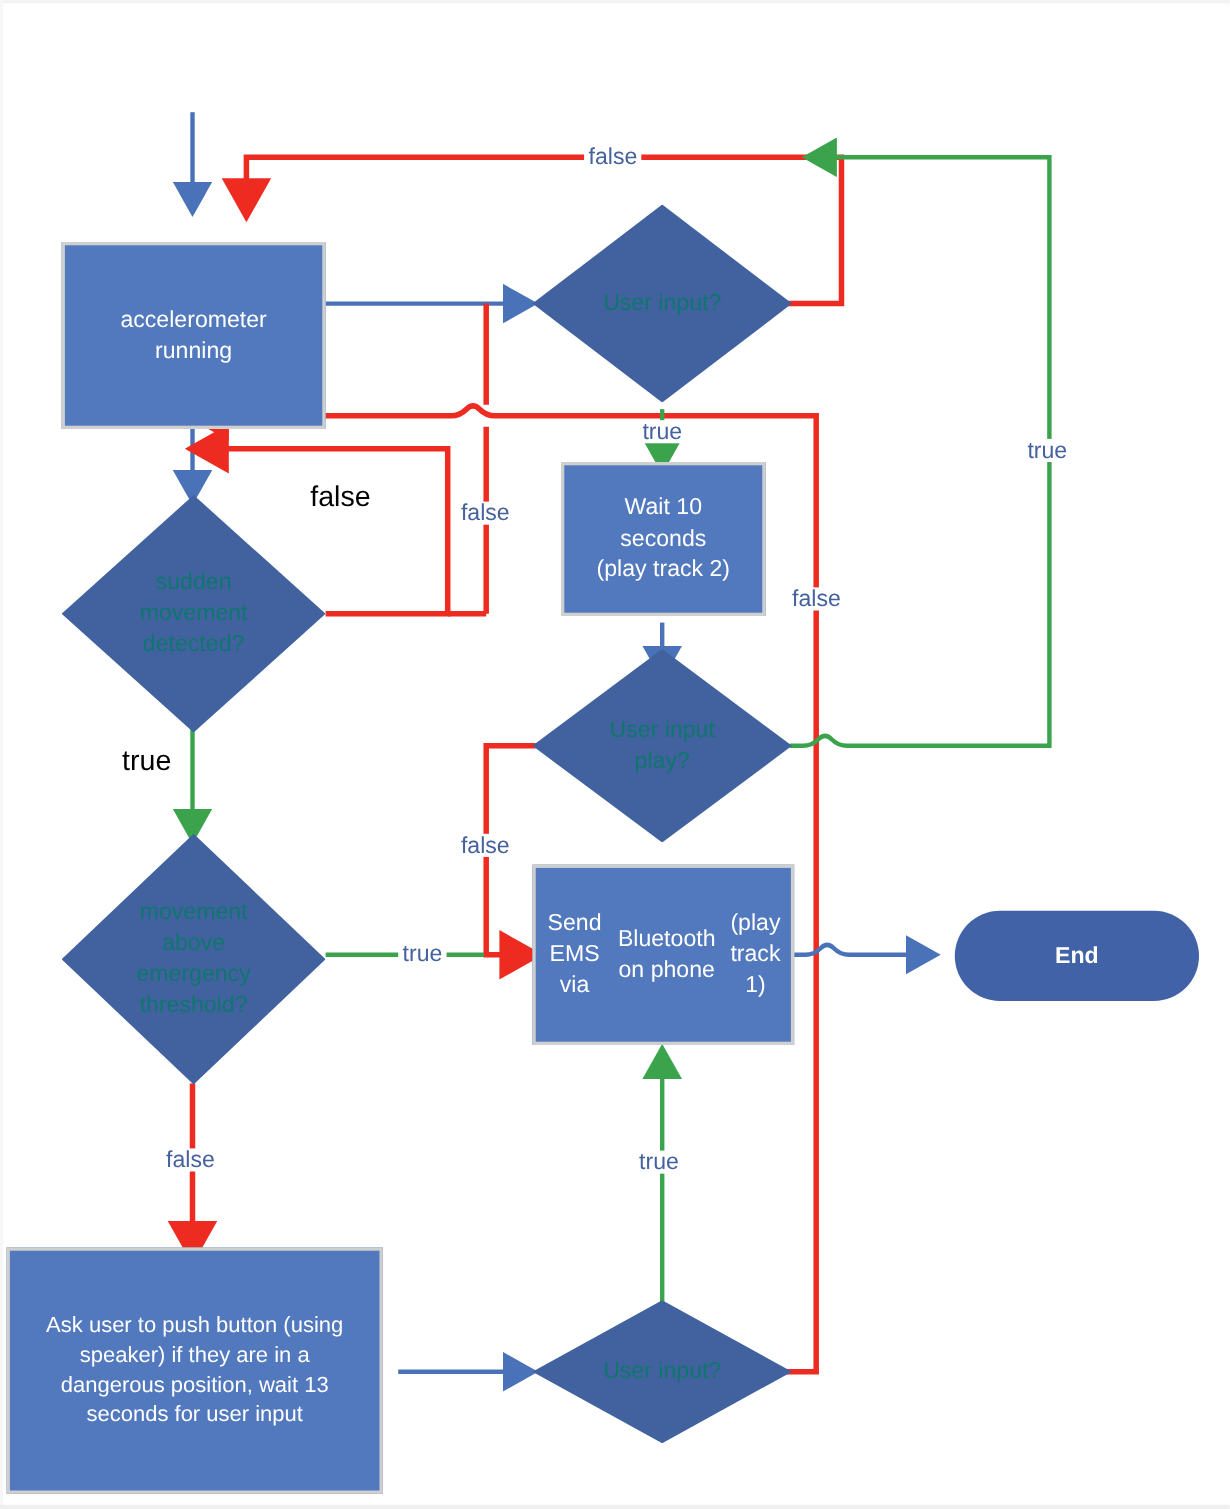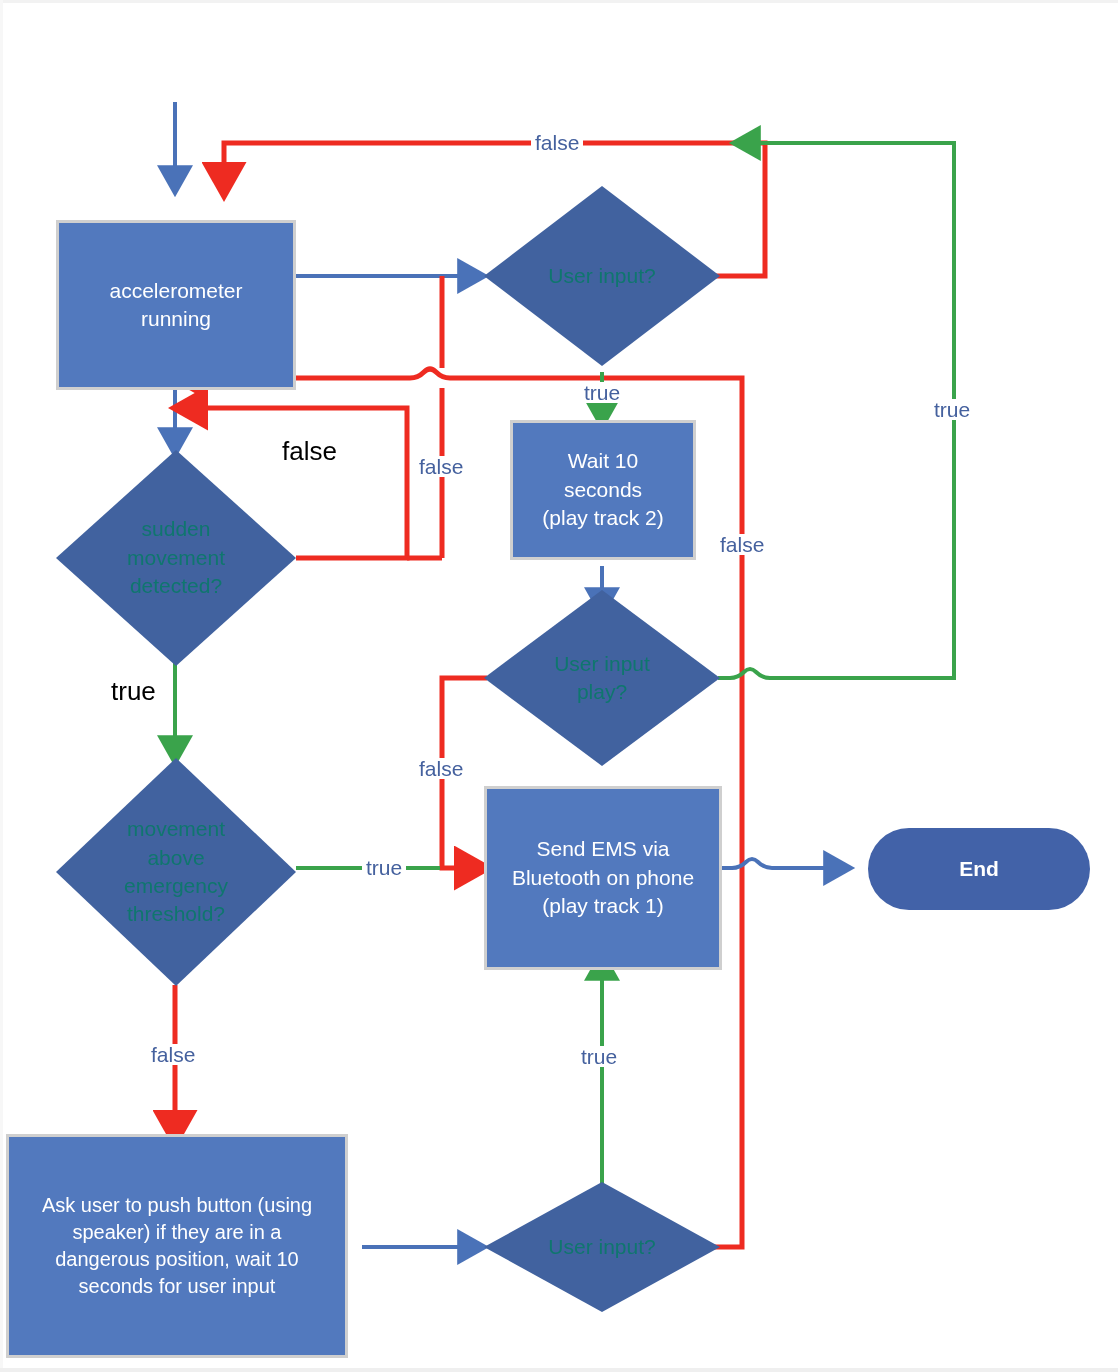--- a/index.html
+++ b/index.html
@@ -125,34 +125,34 @@
   <div class="decision-wrap" style="left:56px;top:758px;width:240px;height:228px;">
     <div class="dshape"></div>
     <div class="dlabel" style="flex-direction:column;">
       <span>movement</span>
       <span>above</span>
       <span>emergency</span>
       <span>threshold?</span>
     </div>
   </div>
 
-  <div class="node process" style="left:484px;top:786px;width:238px;height:184px;flex-direction:column;">
+  <div class="node process" style="left:484px;top:786px;width:238px;height:164px;flex-direction:row;">
     <span>Send EMS via</span>
     <span>Bluetooth on phone</span>
     <span>(play track 1)</span>
   </div>
 
   <div class="node terminator" style="left:868px;top:828px;width:222px;height:82px;font-weight:bold;">
     <span>End</span>
   </div>
 
   <div class="node process" style="left:6px;top:1134px;width:342px;height:224px;flex-direction:column;font-size:20px;">
     <span>Ask user to push button (using</span>
     <span>speaker) if they are in a</span>
-    <span>dangerous position, wait 10</span>
+    <span>dangerous position, wait 13</span>
     <span>seconds for user input</span>
   </div>
 
   <div class="decision-wrap" style="left:484px;top:1182px;width:236px;height:130px;">
     <div class="dshape"></div>
     <div class="dlabel">User input?</div>
   </div>
 
   <div class="edge-label" style="left:531px;top:132px;">false</div>
 

